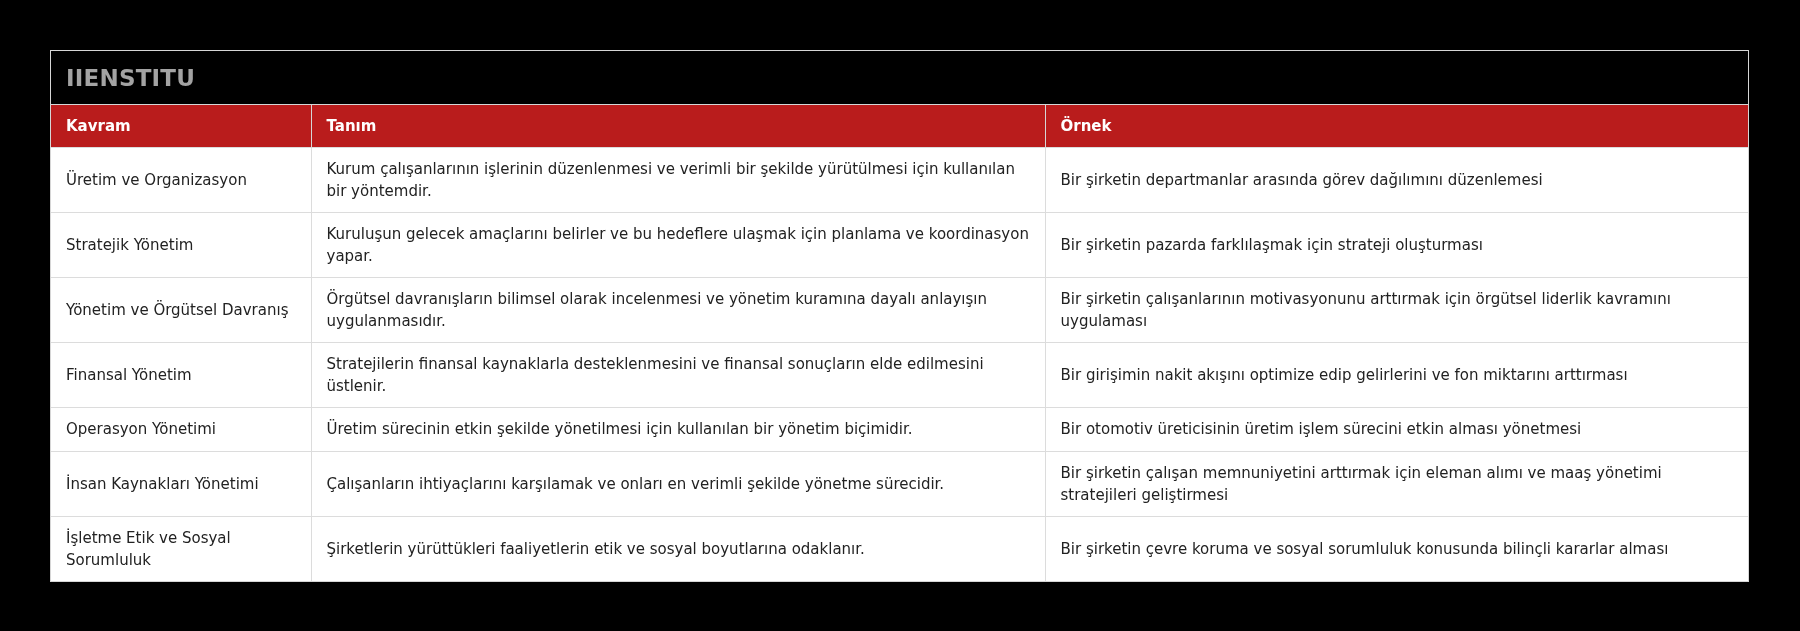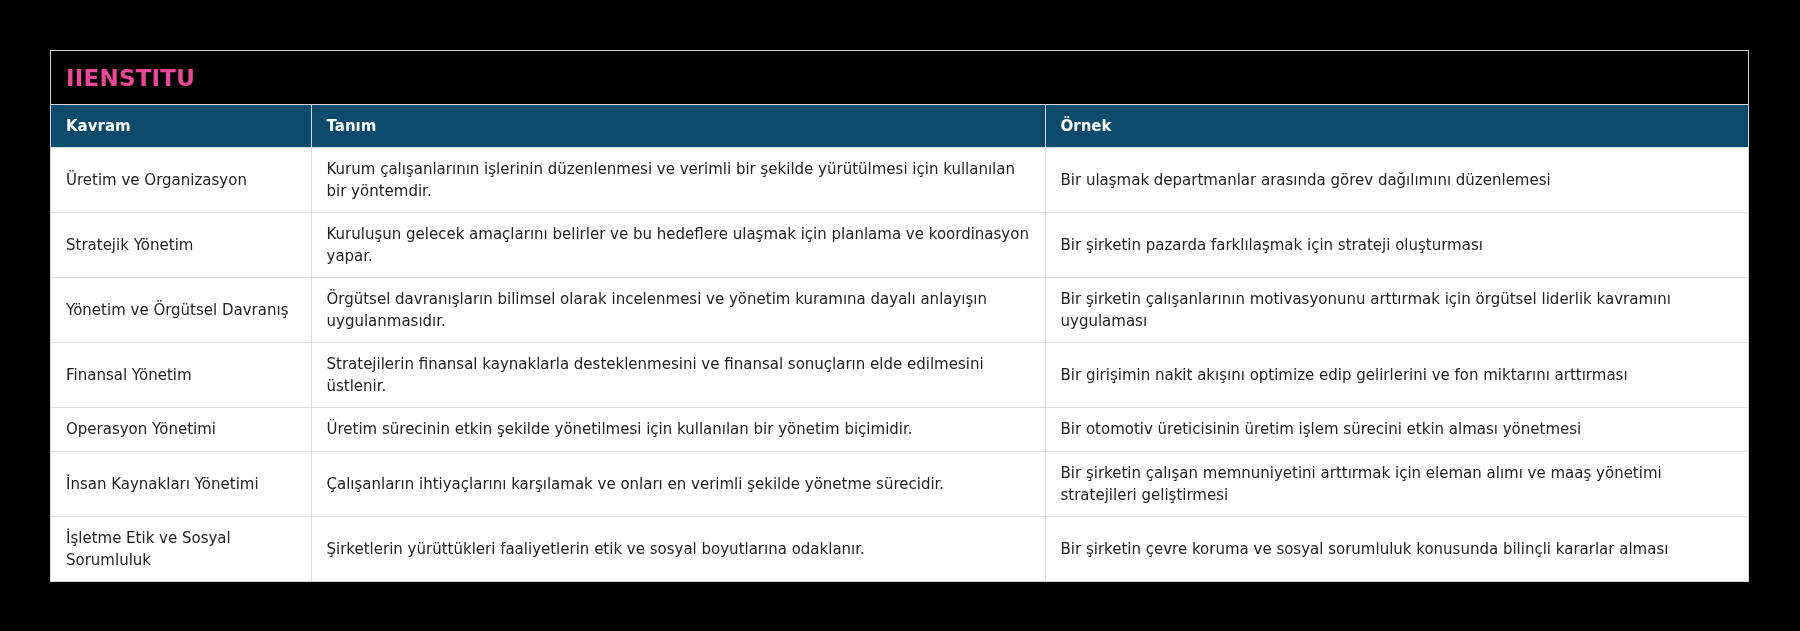--- a/index.html
+++ b/index.html
@@ -21,38 +21,38 @@
     width: 1699px;
     border: 1px solid #d6d6d6;
     box-sizing: border-box;
     background: #000;
   }
   .title-row {
     height: 54px;
     display: flex;
     align-items: center;
     padding-left: 15px;
-    color: #ec4899;
+    color: #a3a3a3;
     font-weight: bold;
     font-size: 23px;
     letter-spacing: 0.2px;
     border-bottom: 1px solid #d6d6d6;
     box-sizing: border-box;
     background: #000;
   }
   table {
     border-collapse: collapse;
     width: 100%;
     table-layout: fixed;
   }
   col.c1 { width: 260px; }
   col.c2 { width: 734px; }
   col.c3 { width: auto; }
   th {
-    background: #0c4a6e;
+    background: #b91c1c;
     color: #ffffff;
     text-align: left;
     font-weight: bold;
     font-size: 15px;
     height: 42px;
     padding: 0 15px;
     border-left: 1px solid #d6d6d6;
     box-sizing: border-box;
   }
   th:first-child { border-left: none; }
@@ -86,21 +86,21 @@
       <tr>
         <th>Kavram</th>
         <th>Tanım</th>
         <th>Örnek</th>
       </tr>
     </thead>
     <tbody>
       <tr class="tall">
         <td>Üretim ve Organizasyon</td>
         <td>Kurum çalışanlarının işlerinin düzenlenmesi ve verimli bir şekilde yürütülmesi için kullanılan bir yöntemdir.</td>
-        <td>Bir ulaşmak departmanlar arasında görev dağılımını düzenlemesi</td>
+        <td>Bir şirketin departmanlar arasında görev dağılımını düzenlemesi</td>
       </tr>
       <tr class="tall">
         <td>Stratejik Yönetim</td>
         <td>Kuruluşun gelecek amaçlarını belirler ve bu hedeflere ulaşmak için planlama ve koordinasyon yapar.</td>
         <td>Bir şirketin pazarda farklılaşmak için strateji oluşturması</td>
       </tr>
       <tr class="tall">
         <td>Yönetim ve Örgütsel Davranış</td>
         <td>Örgütsel davranışların bilimsel olarak incelenmesi ve yönetim kuramına dayalı anlayışın uygulanmasıdır.</td>
         <td>Bir şirketin çalışanlarının motivasyonunu arttırmak için örgütsel liderlik kavramını uygulaması</td>

